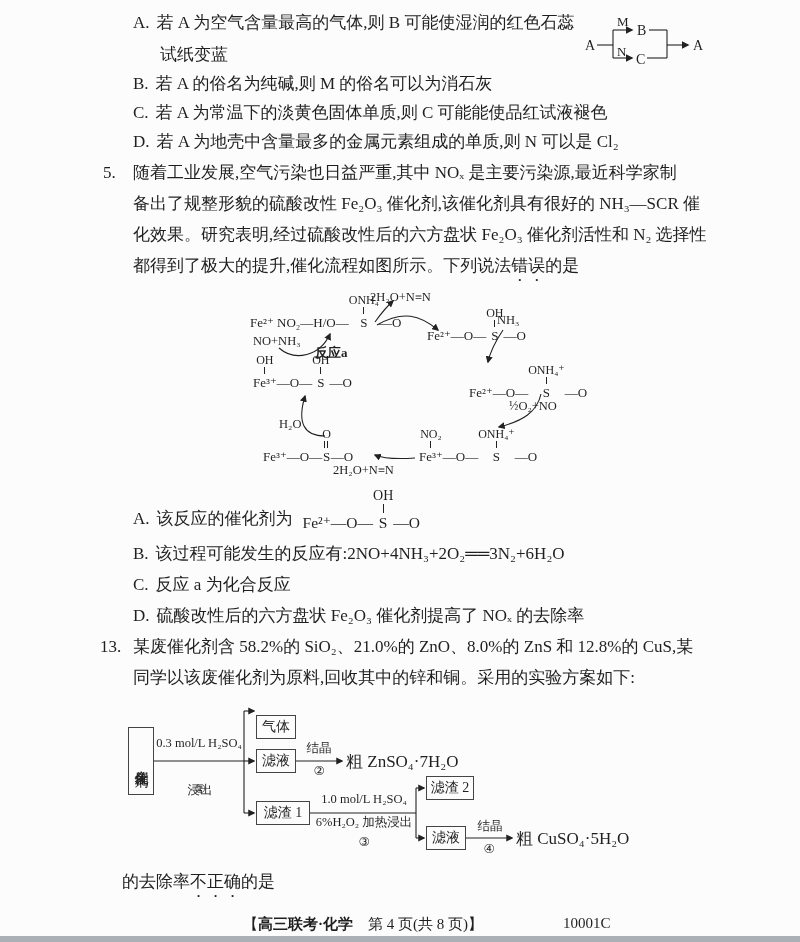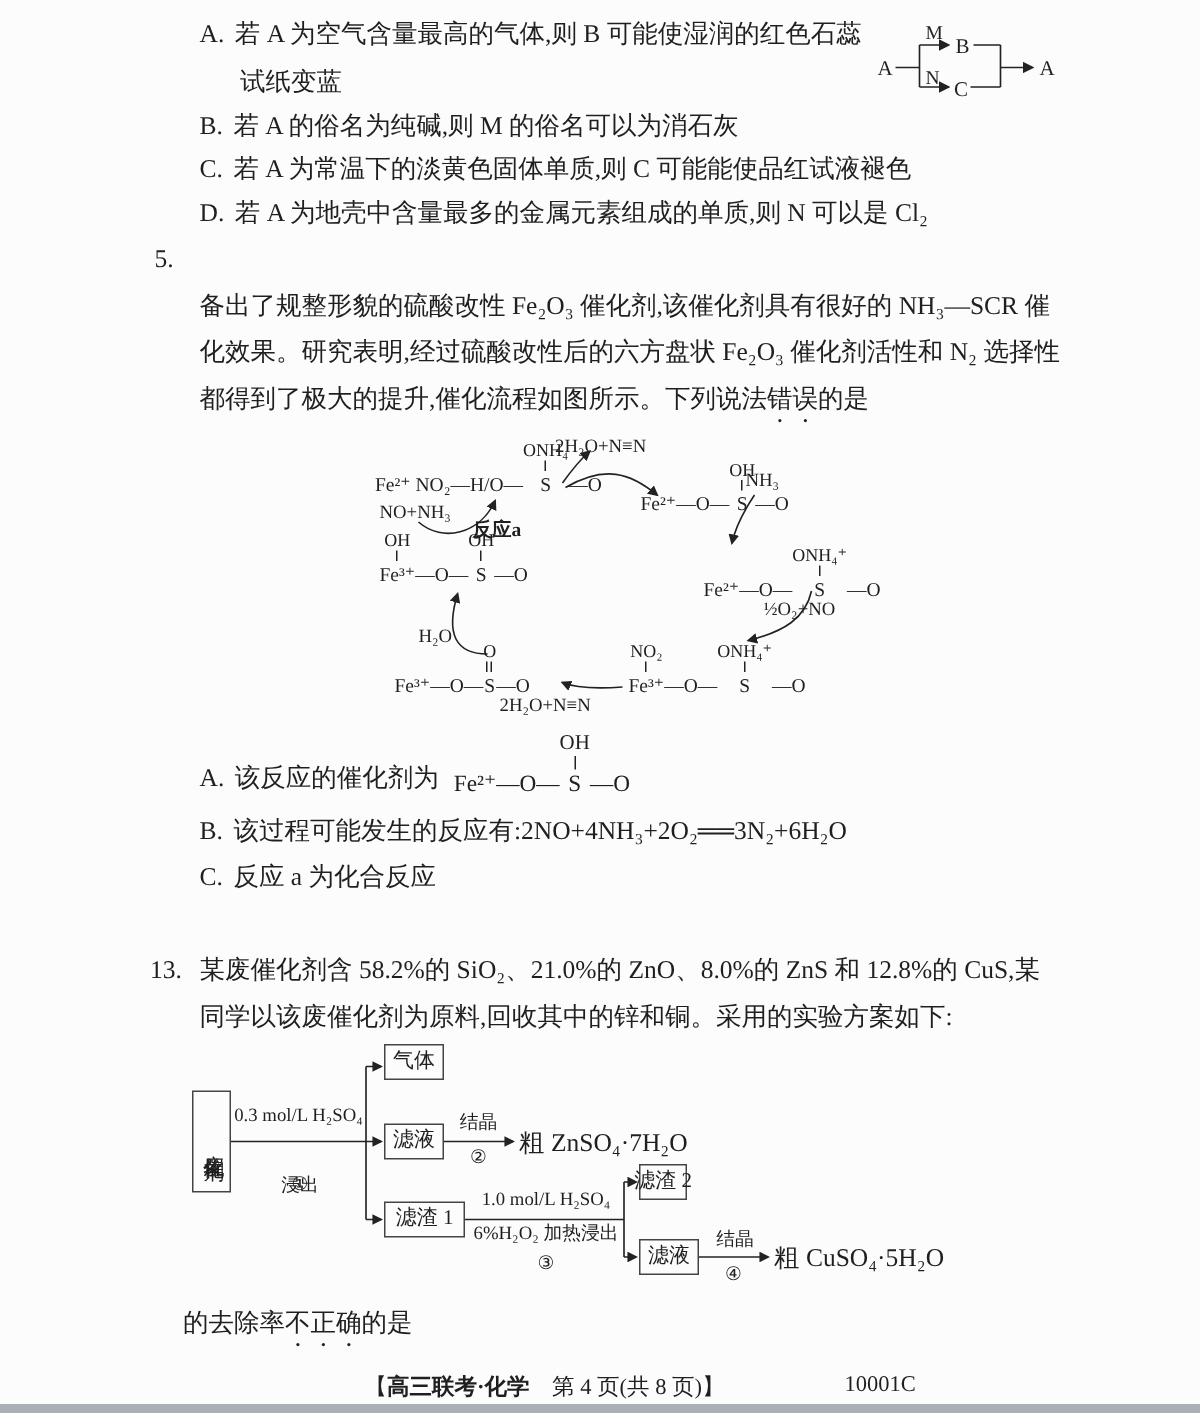--- a/index.html
+++ b/index.html
@@ -67,20 +67,21 @@
     <path class="arr" d="M 84,37 H 105" marker-end="url(#ahb)"></path>
     <text x="2" y="42" font-size="14">A</text>
     <text x="34" y="18" font-size="13">M</text>
     <text x="54" y="27" font-size="14">B</text>
     <text x="34" y="48" font-size="13">N</text>
     <text x="53" y="56" font-size="14">C</text>
     <text x="110" y="42" font-size="14">A</text>
   </svg>
 
   <div class="t" style="left:103px;top:162px">5.</div>
+  <div class="t" style="left:133px;top:162px">随着工业发展,空气污染也日益严重,其中 NOₓ 是主要污染源,最近科学家制</div>
   <div class="t" style="left:133px;top:224px">化效果。研究表明,经过硫酸改性后的六方盘状 Fe₂O₃ 催化剂活性和 N₂ 选择性</div>
   <div class="t" style="left:133px;top:193px">备出了规整形貌的硫酸改性 Fe₂O₃ 催化剂,该催化剂具有很好的 NH₃—SCR 催</div>
   <div class="t" style="left:133px;top:255px">
     <span>都得到了极大的提升,催化流程如图所示。下列说法</span><span class="emph">错误</span><span>的是</span>
   </div>
 
   <div style="position:absolute;left:235px;top:288px;width:380px;height:214px;">
     <svg class="abs" width="380" height="214" viewBox="0 0 380 214">
       <defs>
         <marker id="ahc" viewBox="0 0 10 10" refX="8" refY="5" markerWidth="6.5" markerHeight="6.5" orient="auto-start-reverse">
@@ -185,20 +186,23 @@
           <span>S</span>
         </span>
         <span>—O</span>
     </span>
   </div>
   <div class="t" style="left:133px;top:543px">
     <span>B.</span><span class="sp">该过程可能发生的反应有:2NO+4NH₃+2O₂══3N₂+6H₂O</span>
   </div>
   <div class="t" style="left:133px;top:574px">
     <span>C.</span><span class="sp">反应 a 为化合反应</span>
+  </div>
+  <div class="t" style="left:133px;top:605px">
+    <span>D.</span><span class="sp">硫酸改性后的六方盘状 Fe₂O₃ 催化剂提高了 NOₓ 的去除率</span>
   </div>
 
   <div class="t" style="left:100px;top:636px">13.</div>
   <div class="t" style="left:133px;top:636px">某废催化剂含 58.2%的 SiO₂、21.0%的 ZnO、8.0%的 ZnS 和 12.8%的 CuS,某</div>
   <div class="t" style="left:133px;top:667px">同学以该废催化剂为原料,回收其中的锌和铜。采用的实验方案如下:</div>
 
   <div class="flow">
     <svg class="abs" width="600" height="172" viewBox="0 0 600 172">
       <defs>
         <marker id="ahf" viewBox="0 0 10 10" refX="8" refY="5" markerWidth="6.5" markerHeight="6.5" orient="auto-start-reverse">
@@ -211,24 +215,24 @@
       <path class="arr" d="M 124,66 H 134" marker-end="url(#ahf)"></path>
       <path class="arr" d="M 124,118 H 134" marker-end="url(#ahf)"></path>
       <path class="arr" d="M 176,66 H 222" marker-end="url(#ahf)"></path>
       <path class="arr" d="M 190,118 H 296"></path>
       <path class="arr" d="M 296,93 V 143"></path>
       <path class="arr" d="M 296,93 H 304" marker-end="url(#ahf)"></path>
       <path class="arr" d="M 296,143 H 304" marker-end="url(#ahf)"></path>
       <path class="arr" d="M 346,143 H 392" marker-end="url(#ahf)"></path>
     </svg>
     <div class="fbox fbox-v" style="left:8px;top:32px;width:26px;height:68px;">废催化剂</div>
-    <div class="fbox" style="left:136px;top:1px;width:40px;height:24px;">气体</div>
+    <div class="fbox" style="left:136px;top:20px;width:40px;height:24px;">气体</div>
     <div class="fbox" style="left:136px;top:54px;width:40px;height:24px;">滤液</div>
     <div class="fbox" style="left:136px;top:106px;width:54px;height:24px;">滤渣 1</div>
-    <div class="fbox" style="left:306px;top:81px;width:32px;height:24px;">滤渣 2</div>
+    <div class="fbox" style="left:306px;top:81px;width:48px;height:24px;">滤渣 2</div>
     <div class="fbox" style="left:306px;top:131px;width:40px;height:24px;">滤液</div>
 
     <div class="flabel" style="left:32px;top:42px;width:94px;">0.3 mol/L H₂SO₄</div>
     <div class="flabel" style="left:58px;top:70px;width:44px;margin-top:19px;">浸出</div>
     <div class="flabel" style="left:68px;top:88px;width:24px;">①</div>
     <div class="flabel" style="left:176px;top:47px;width:46px;">结晶</div>
     <div class="flabel" style="left:186px;top:70px;width:26px;">②</div>
     <div class="fprod" style="left:226px;top:58px;">粗 ZnSO₄·7H₂O</div>
     <div class="flabel" style="left:192px;top:98px;width:104px;">1.0 mol/L H₂SO₄</div>
     <div class="flabel" style="left:186px;top:121px;width:116px;">6%H₂O₂ 加热浸出</div>

